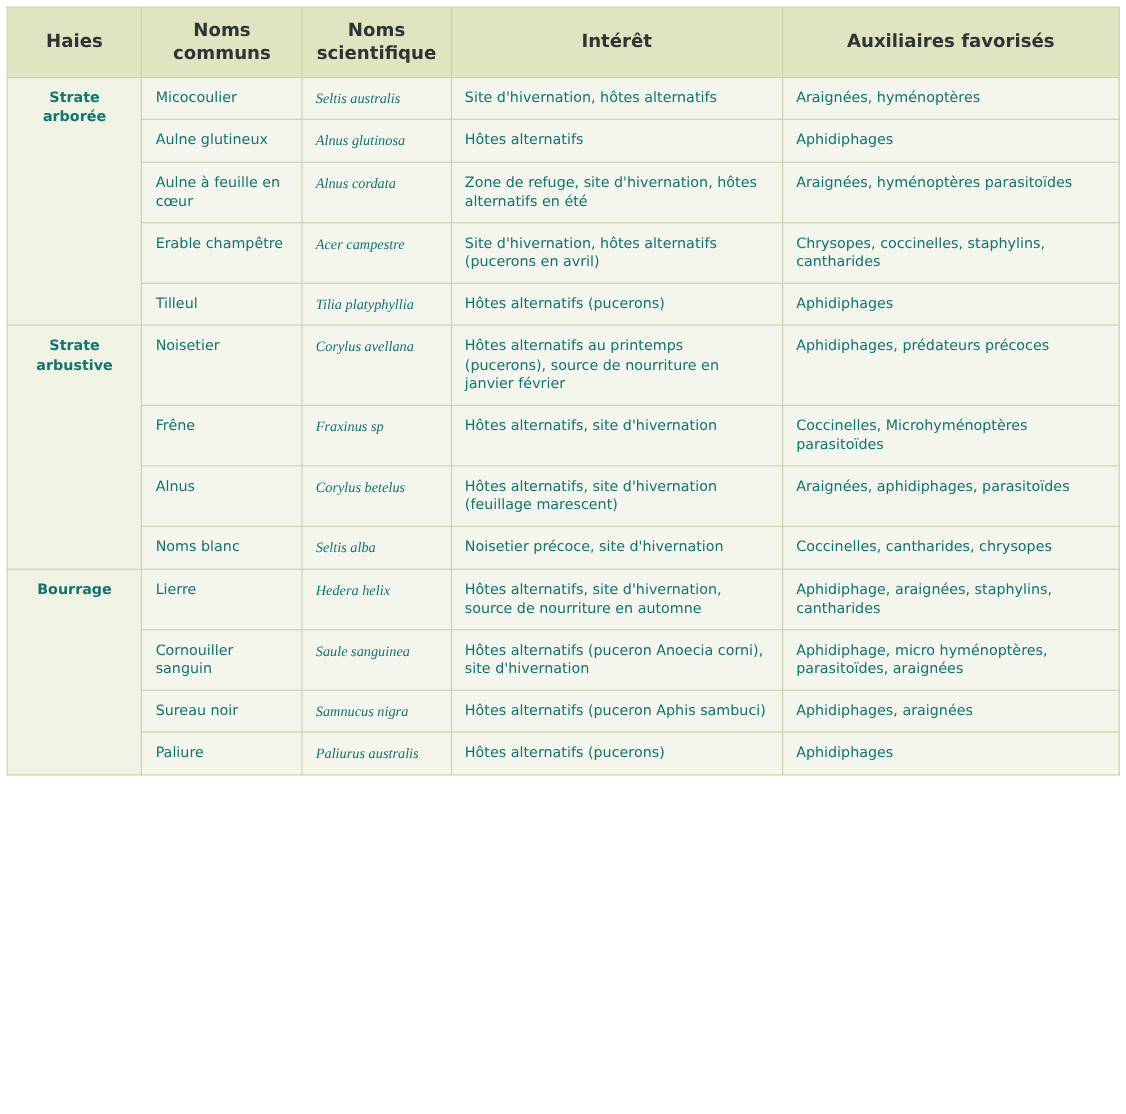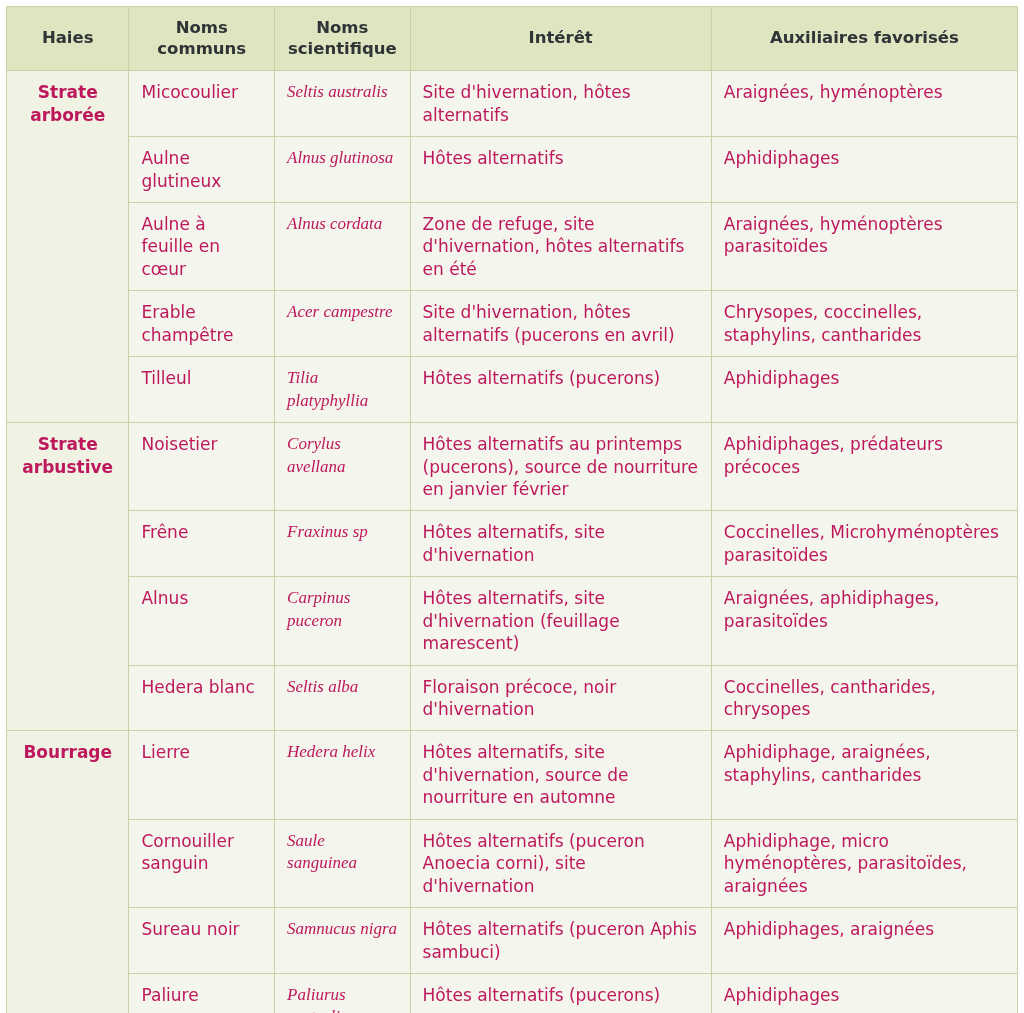--- a/index.html
+++ b/index.html
@@ -25,23 +25,23 @@
     border-collapse: collapse;
     width: 1012px;
     table-layout: fixed;
     background: #f4f5ec;
   }
   table.hedge-table th,
   table.hedge-table td {
     border: 1px solid #c9d2a8;
     vertical-align: top;
     padding: 10px 12px;
-    font-size: 17px;
+    font-size: 13px;
     line-height: 1.32;
-    color: #be185d;
+    color: #0f766e;
   }
   table.hedge-table thead th {
     background: #dfe5c0;
     color: #2f3436;
     font-weight: bold;
     text-align: center;
     vertical-align: middle;
     font-size: 16.5px;
     line-height: 1.25;
     padding: 11px 8px;
@@ -134,28 +134,28 @@
         <td>Aphidiphages, prédateurs précoces</td>
       </tr>
       <tr>
         <td>Frêne</td>
         <td class="sci">Fraxinus sp</td>
         <td>Hôtes alternatifs, site d'hivernation</td>
         <td>Coccinelles, Microhyménoptères parasitoïdes</td>
       </tr>
       <tr>
         <td>Alnus</td>
-        <td class="sci">Carpinus puceron</td>
+        <td class="sci">Corylus betelus</td>
         <td>Hôtes alternatifs, site d'hivernation (feuillage marescent)</td>
         <td>Araignées, aphidiphages, parasitoïdes</td>
       </tr>
       <tr>
-        <td>Hedera blanc</td>
+        <td>Noms blanc</td>
         <td class="sci">Seltis alba</td>
-        <td>Floraison précoce, noir d'hivernation</td>
+        <td>Noisetier précoce, site d'hivernation</td>
         <td>Coccinelles, cantharides, chrysopes</td>
       </tr>
 
       <tr>
         <td class="strata" rowspan="4">Bourrage</td>
         <td>Lierre</td>
         <td class="sci">Hedera helix</td>
         <td>Hôtes alternatifs, site d'hivernation, source de nourriture en automne</td>
         <td>Aphidiphage, araignées, staphylins, cantharides</td>
       </tr>

